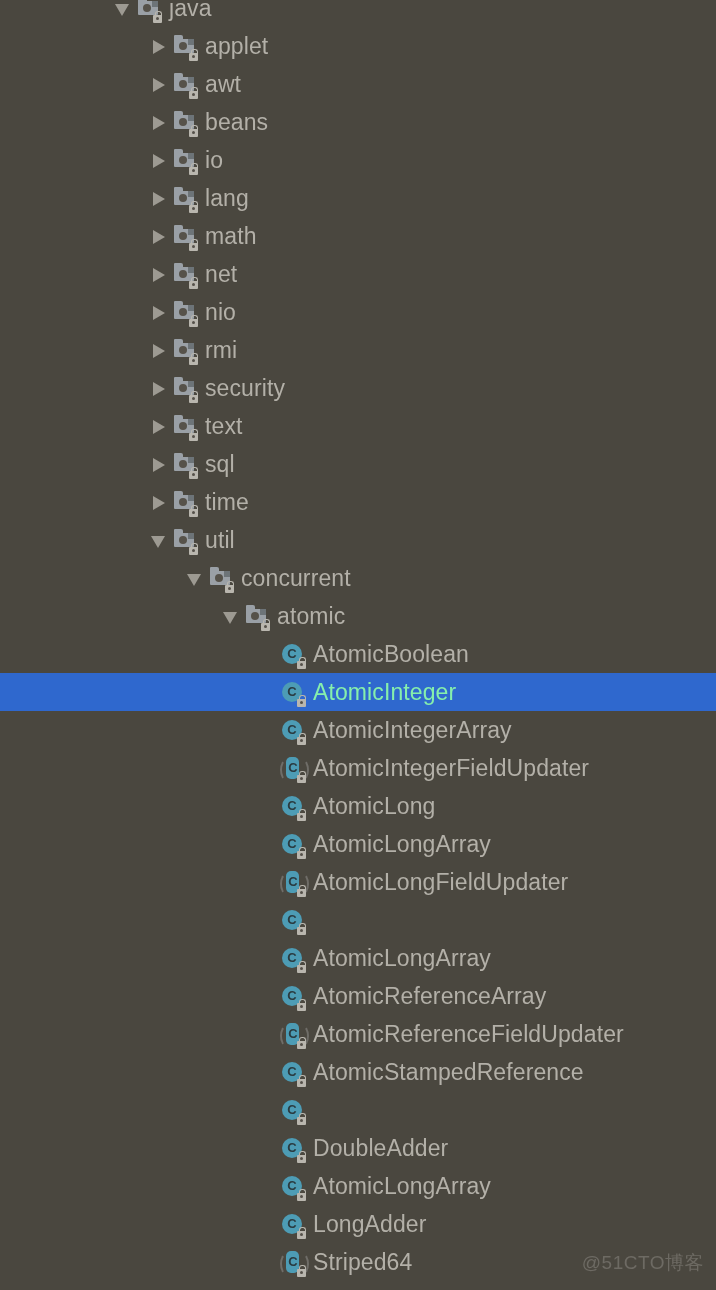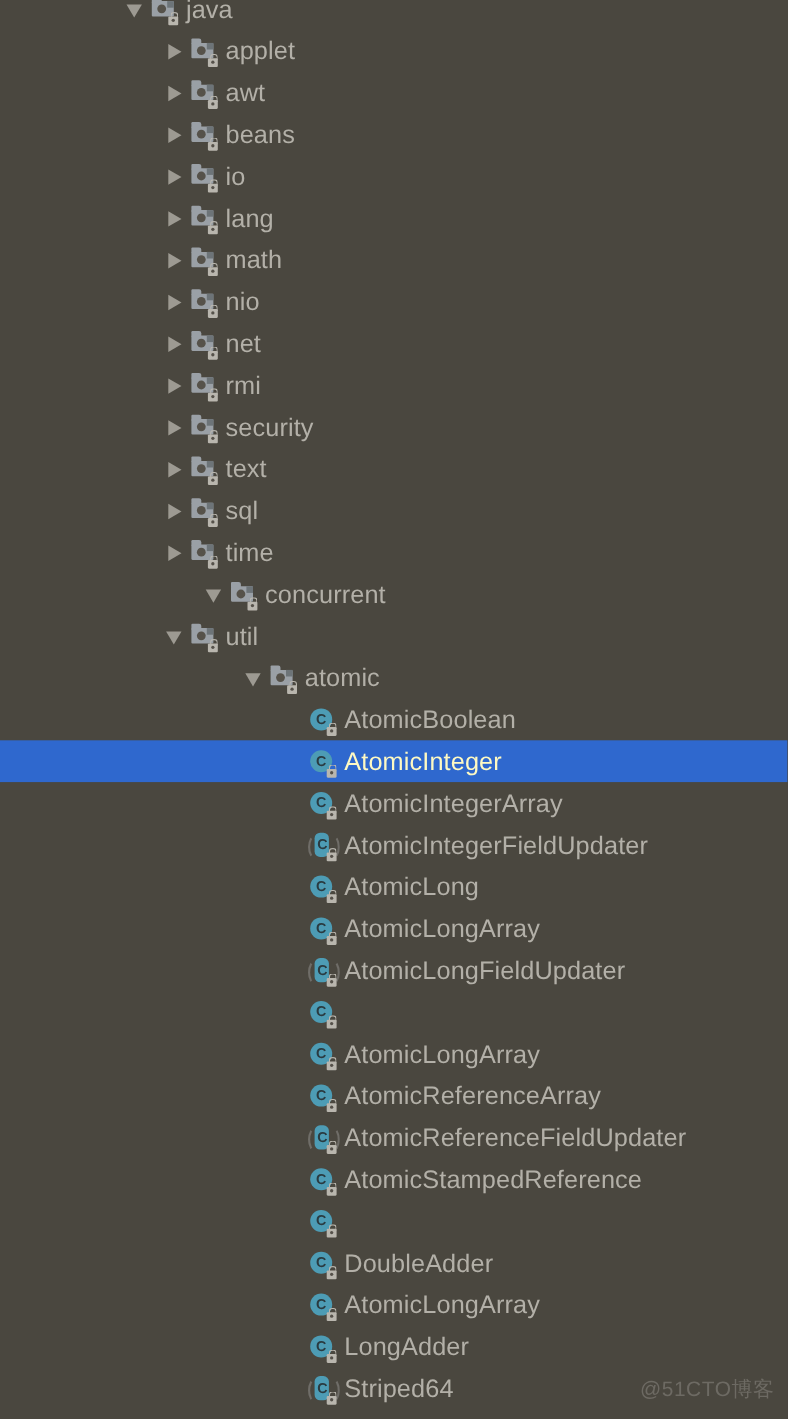--- a/index.html
+++ b/index.html
@@ -180,21 +180,21 @@
     background: #55514a;
   }
 
   
   .label {
     font-size: 23px;
     color: #b3b0a8;
     letter-spacing: 0.1px;
     line-height: 38px;
   }
-  .row.selected .label { color: #fef9c3; }
+  .row.selected .label { color: #86efac; }
 
   
   .watermark {
     position: absolute;
     right: 12px;
     bottom: 14px;
     font-size: 19px;
     color: #6d6a63;
     letter-spacing: 0.5px;
     pointer-events: none;
@@ -324,52 +324,52 @@
           <span class="fold-tab"></span>
           <span class="fold-body"></span>
           <span class="fold-notch"></span>
           <span class="fold-dot"></span>
           <span class="lock">
             <span class="shackle"></span>
             <span class="body"></span>
             <span class="key"></span>
           </span>
         </div>
+        <span class="label">net</span>
+      </div>
+      <div class="row">
+        <div style="flex: 0 0 146px;"></div>
+        <div class="twisty collapsed"></div>
+        <div class="icon ic-package">
+          <span class="fold-tab"></span>
+          <span class="fold-body"></span>
+          <span class="fold-notch"></span>
+          <span class="fold-dot"></span>
+          <span class="lock">
+            <span class="shackle"></span>
+            <span class="body"></span>
+            <span class="key"></span>
+          </span>
+        </div>
         <span class="label">nio</span>
       </div>
       <div class="row">
         <div style="flex: 0 0 146px;"></div>
         <div class="twisty collapsed"></div>
         <div class="icon ic-package">
           <span class="fold-tab"></span>
           <span class="fold-body"></span>
           <span class="fold-notch"></span>
           <span class="fold-dot"></span>
           <span class="lock">
             <span class="shackle"></span>
             <span class="body"></span>
             <span class="key"></span>
           </span>
         </div>
-        <span class="label">net</span>
-      </div>
-      <div class="row">
-        <div style="flex: 0 0 146px;"></div>
-        <div class="twisty collapsed"></div>
-        <div class="icon ic-package">
-          <span class="fold-tab"></span>
-          <span class="fold-body"></span>
-          <span class="fold-notch"></span>
-          <span class="fold-dot"></span>
-          <span class="lock">
-            <span class="shackle"></span>
-            <span class="body"></span>
-            <span class="key"></span>
-          </span>
-        </div>
         <span class="label">rmi</span>
       </div>
       <div class="row">
         <div style="flex: 0 0 146px;"></div>
         <div class="twisty collapsed"></div>
         <div class="icon ic-package">
           <span class="fold-tab"></span>
           <span class="fold-body"></span>
           <span class="fold-notch"></span>
           <span class="fold-dot"></span>
@@ -421,52 +421,52 @@
           <span class="fold-body"></span>
           <span class="fold-notch"></span>
           <span class="fold-dot"></span>
           <span class="lock">
             <span class="shackle"></span>
             <span class="body"></span>
             <span class="key"></span>
           </span>
         </div>
         <span class="label">time</span>
+      </div>
+      <div class="row">
+        <div style="flex: 0 0 146px;"></div>
+        <div class="twisty expanded"></div>
+        <div class="icon ic-package">
+          <span class="fold-tab"></span>
+          <span class="fold-body"></span>
+          <span class="fold-notch"></span>
+          <span class="fold-dot"></span>
+          <span class="lock">
+            <span class="shackle"></span>
+            <span class="body"></span>
+            <span class="key"></span>
+          </span>
+        </div>
+        <span class="label">util</span>
       </div>
       <div class="row">
         <div style="flex: 0 0 182px;"></div>
         <div class="twisty expanded"></div>
         <div class="icon ic-package">
           <span class="fold-tab"></span>
           <span class="fold-body"></span>
           <span class="fold-notch"></span>
           <span class="fold-dot"></span>
           <span class="lock">
             <span class="shackle"></span>
             <span class="body"></span>
             <span class="key"></span>
           </span>
         </div>
         <span class="label">concurrent</span>
-      </div>
-      <div class="row">
-        <div style="flex: 0 0 146px;"></div>
-        <div class="twisty expanded"></div>
-        <div class="icon ic-package">
-          <span class="fold-tab"></span>
-          <span class="fold-body"></span>
-          <span class="fold-notch"></span>
-          <span class="fold-dot"></span>
-          <span class="lock">
-            <span class="shackle"></span>
-            <span class="body"></span>
-            <span class="key"></span>
-          </span>
-        </div>
-        <span class="label">util</span>
       </div>
       <div class="row">
         <div style="flex: 0 0 218px;"></div>
         <div class="twisty expanded"></div>
         <div class="icon ic-package">
           <span class="fold-tab"></span>
           <span class="fold-body"></span>
           <span class="fold-notch"></span>
           <span class="fold-dot"></span>
           <span class="lock">

